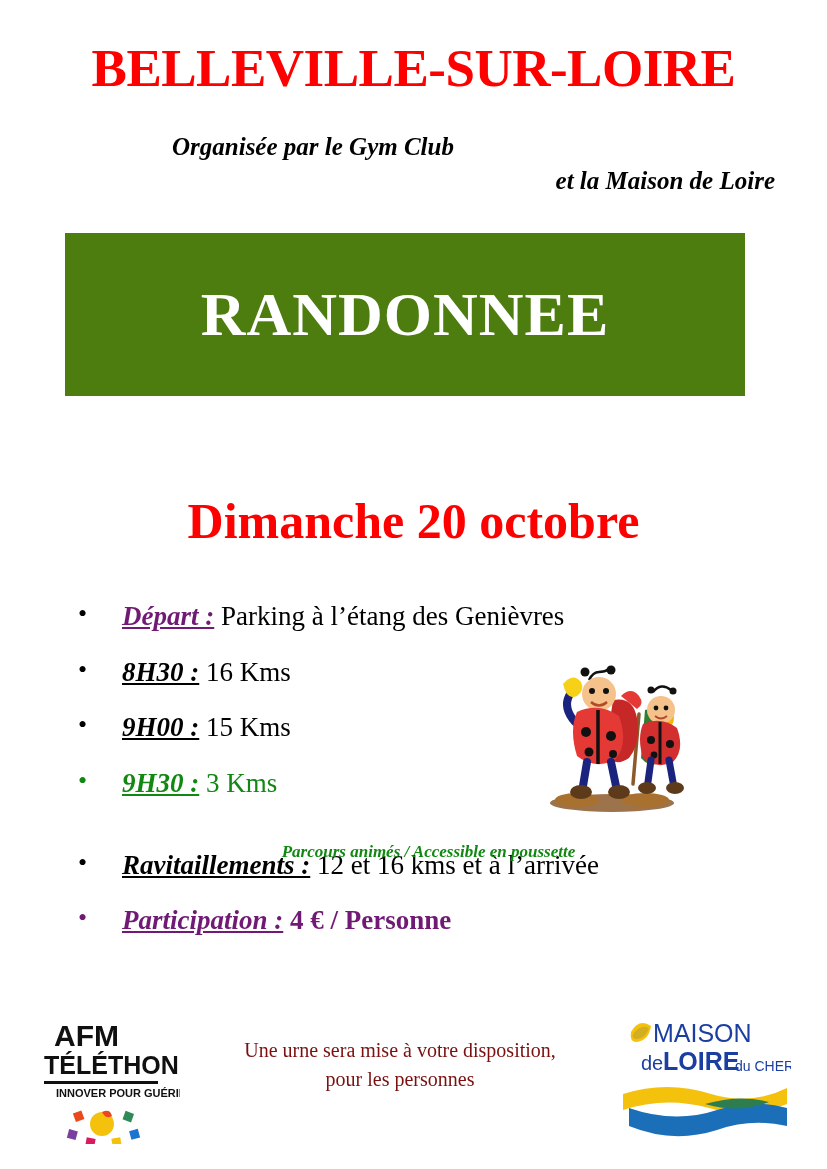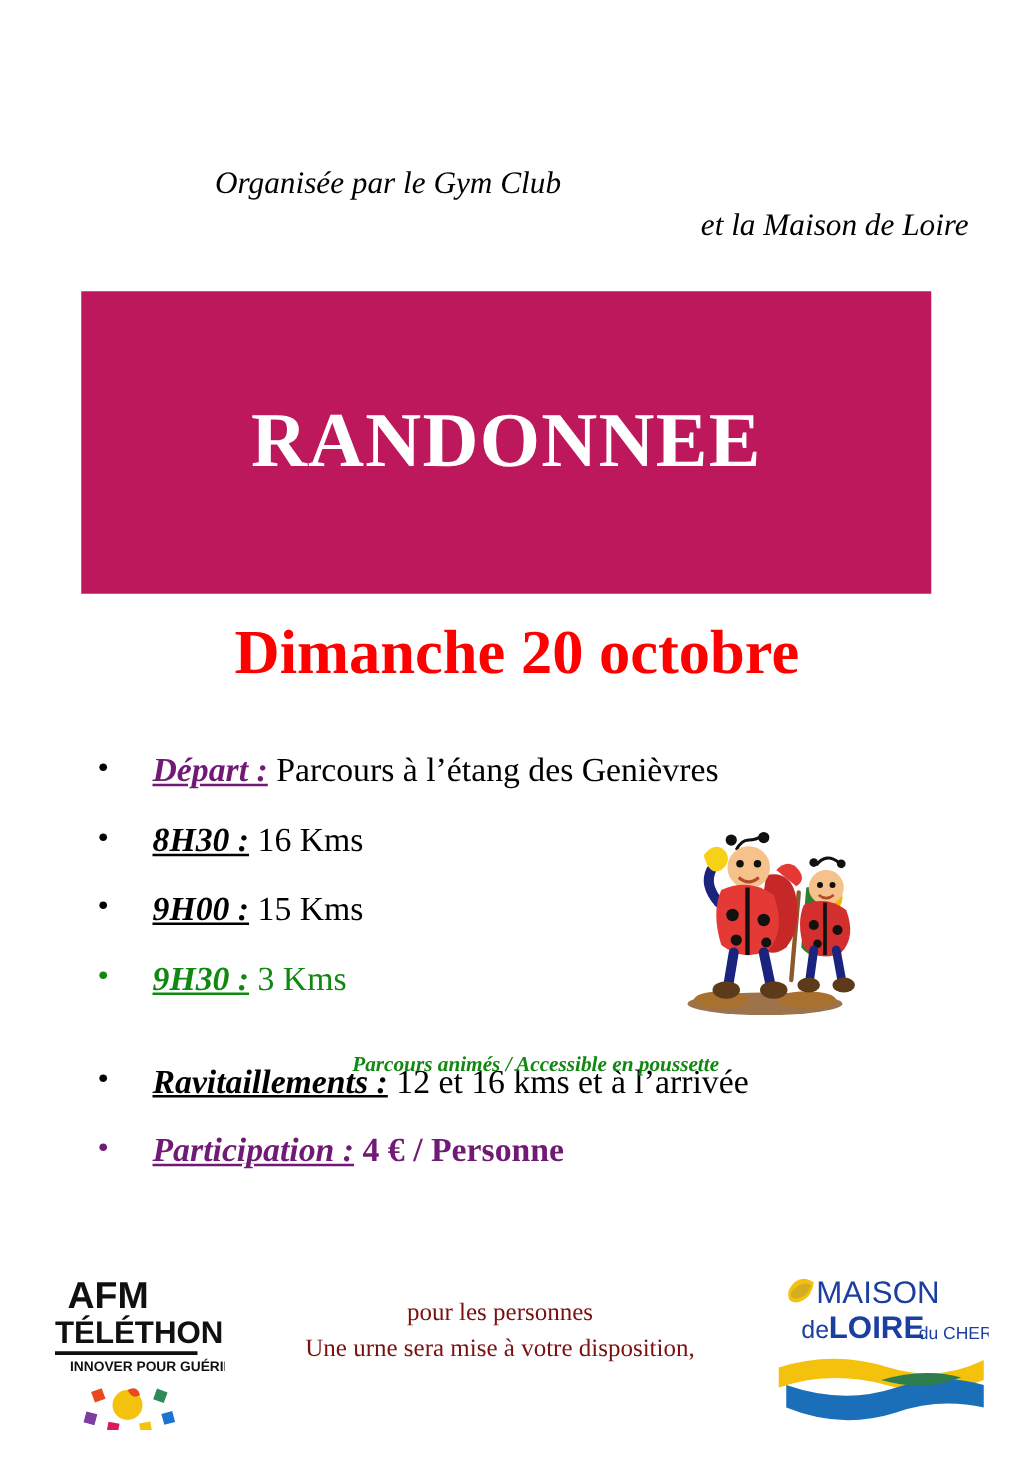--- a/index.html
+++ b/index.html
@@ -37,21 +37,21 @@
     white-space: nowrap;
   }
 
   
   .organisers {
     position: absolute;
     top: 130px;
     left: 0;
     width: 775px;
     font-style: italic;
-    font-weight: normal;
+    font-weight: bold;
     font-size: 25px;
     color: #000000;
     line-height: 1.35;
   }
   .org-line1 {
     display: block;
     text-align: left;
     padding-left: 172px;
   }
   .org-line2 {
@@ -59,22 +59,22 @@
     text-align: right;
     padding-left: 374px;
   }
 
   
   .banner {
     position: absolute;
     top: 233px;
     left: 65px;
     width: 680px;
-    height: 242px;
-    background: #be185d;
+    height: 163px;
+    background: #4d7c0f;
     color: #ffffff;
     display: flex;
     flex-direction: column;
     align-items: center;
     justify-content: center;
   }
   .banner-line {
     font-family: "Liberation Serif", serif;
     font-weight: bold;
     font-size: 62px;
@@ -208,36 +208,37 @@
     font-family: "Liberation Sans", sans-serif;
     font-size: 14px;
     fill: #1b3fa0;
   }
 </style>
 </head>
 <body>
 
 <div class="poster">
 
+  <div class="town-title">BELLEVILLE-SUR-LOIRE</div>
 
   <div class="organisers">
     <span class="org-line1">Organisée par le Gym Club</span>
     <span class="org-line2">et la Maison de Loire</span>
   </div>
 
   <div class="banner">
     <div class="banner-line">RANDONNEE</div>
   </div>
 
   <div class="date">Dimanche 20 octobre</div>
 
   <ul class="info-list">
     <li class="info-item">
       <span class="bullet">•</span>
-      <span class="lbl blue">Départ :</span><span class="val black"> Parcours à l’étang des Genièvres</span>
+      <span class="lbl blue">Départ :</span><span class="val black"> Parking à l’étang des Genièvres</span>
     </li>
     <li class="info-item">
       <span class="bullet">•</span>
       <span class="lbl black">8H30 :</span><span class="val black"> 16 Kms</span>
     </li>
     <li class="info-item">
       <span class="bullet">•</span>
       <span class="lbl black">9H00 :</span><span class="val black"> 15 Kms</span>
     </li>
     <li class="info-item">
@@ -332,22 +333,22 @@
     <path d="M74 100 q8 -4 10 4 q-6 4 -10 -4z" fill="#e8491d"></path>
     <rect x="46" y="100" width="9" height="9" fill="#e8491d" transform="rotate(-20 50 104)"></rect>
     <rect x="96" y="100" width="9" height="9" fill="#2e8b57" transform="rotate(20 100 104)"></rect>
     <rect x="40" y="118" width="9" height="9" fill="#7b3fa0" transform="rotate(15 44 122)"></rect>
     <rect x="102" y="118" width="9" height="9" fill="#1b74d0" transform="rotate(-15 106 122)"></rect>
     <rect x="58" y="126" width="9" height="9" fill="#d81b60" transform="rotate(10 62 130)"></rect>
     <rect x="84" y="126" width="9" height="9" fill="#f4c20d" transform="rotate(-10 88 130)"></rect>
   </svg>
 
   <div class="urn-note">
+    <div>Une urne sera mise à votre disposition,</div>
     <div>pour les personnes</div>
-    <div>Une urne sera mise à votre disposition,</div>
   </div>
 
   <svg class="maison-logo" viewBox="0 0 172 135">
 
     <path d="M12 20 q8 -14 20 -6 q-2 14 -14 16 q-8 0 -6 -10z" fill="#f4c20d"></path>
     <path d="M14 22 q8 -10 16 -6 q-3 10 -12 11 q-6 0 -4 -5z" fill="#1b3fa0" opacity="0.15"></path>
     <text class="ml-maison" x="34" y="30">MAISON</text>
     <text class="ml-de" x="22" y="58">de</text>
     <text class="ml-loire" x="44" y="58">LOIRE</text>
     <text class="ml-cher" x="116" y="59">du CHER</text>

